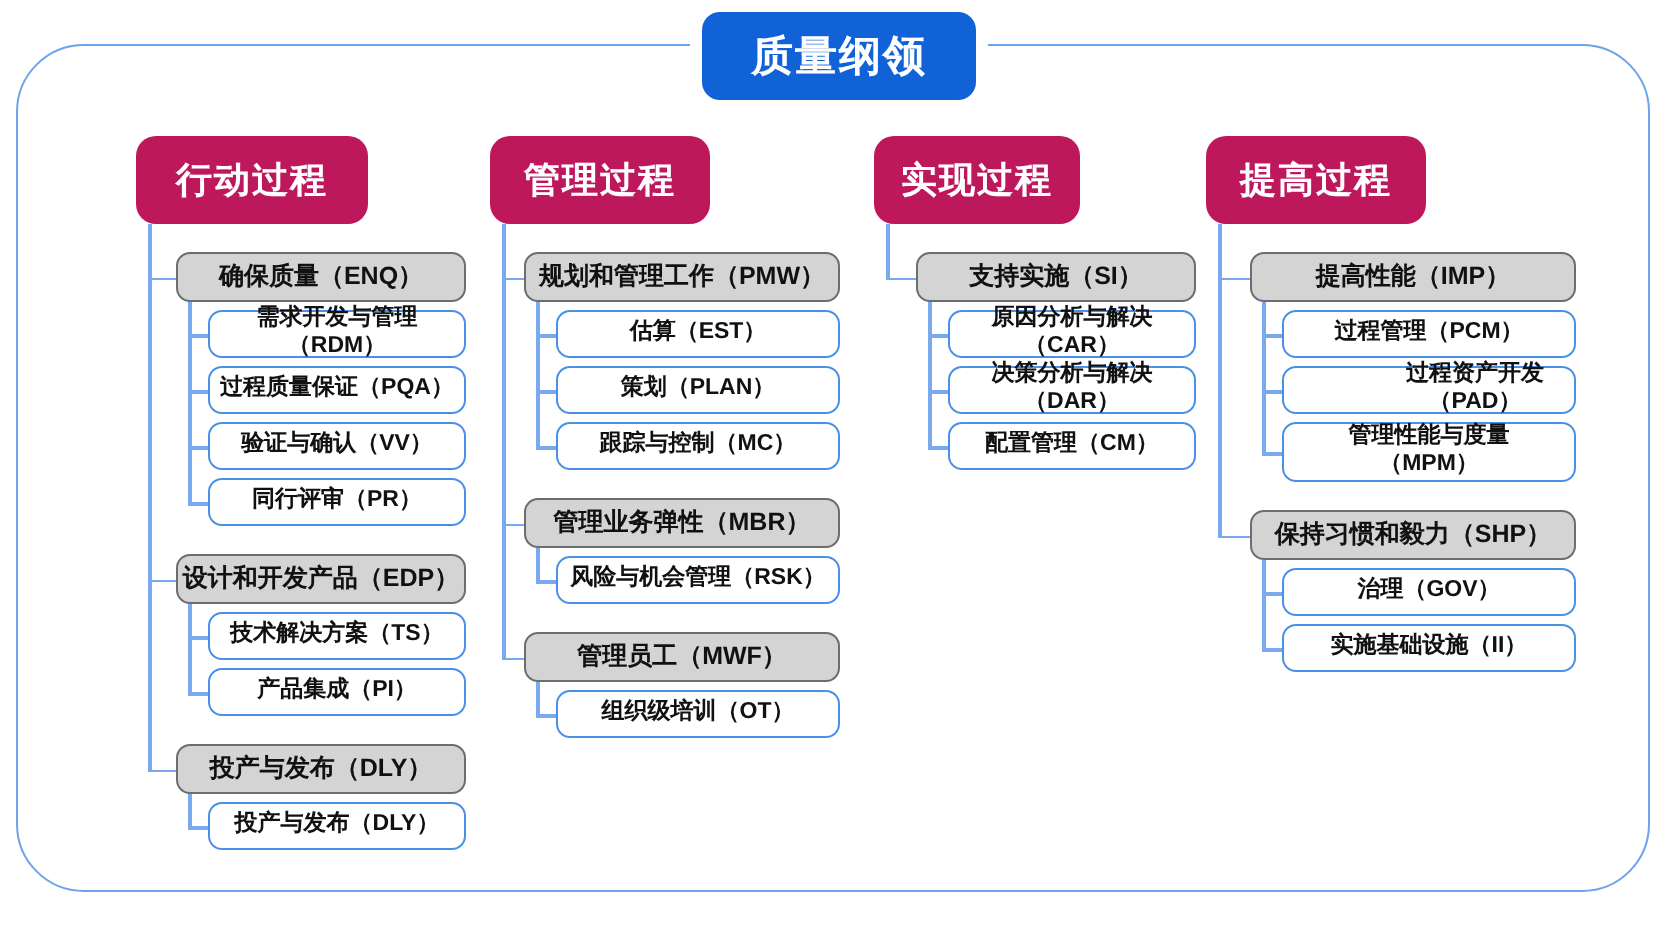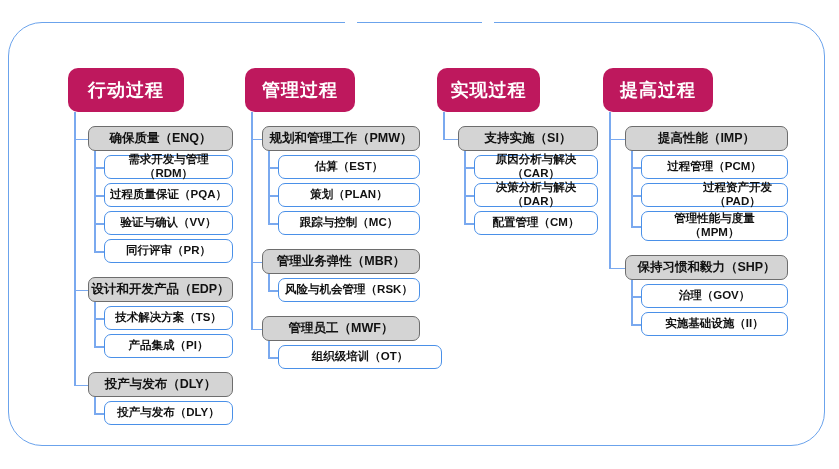--- a/index.html
+++ b/index.html
@@ -121,20 +121,23 @@
 </style>
 </head>
 <body>
 
 <div id="canvas">
 
   <div class="outer-frame"></div>
   <div class="title-mask" style="left:345px;width:12px;"></div>
   <div class="title-mask" style="left:482px;width:12px;"></div>
 
+  <div class="title-box">
+    <span>质量纲领</span>
+  </div>
 
   <div id="columns-layer">
       <div class="col-header" style="left: 68px; top: 68px; width: 116px;">行动过程</div>
       <div class="group-box" style="left: 88px; top: 126px; width: 145px; height: 25px;">确保质量（ENQ）</div>
       <div class="stub" style="left: 74px; top: 138.5px; width: 14px;"></div>
       <div class="leaf-box" style="left: 104px; top: 155px; width: 129px; height: 24px;">需求开发与管理（RDM）</div>
       <div class="stub" style="left: 94px; top: 167px; width: 10px;"></div>
       <div class="leaf-box" style="left: 104px; top: 183px; width: 129px; height: 24px;">过程质量保证（PQA）</div>
       <div class="stub" style="left: 94px; top: 195px; width: 10px;"></div>
       <div class="leaf-box" style="left: 104px; top: 211px; width: 129px; height: 24px;">验证与确认（VV）</div>
@@ -165,21 +168,21 @@
       <div class="leaf-box" style="left: 278px; top: 211px; width: 142px; height: 24px;">跟踪与控制（MC）</div>
       <div class="stub" style="left: 268px; top: 223px; width: 10px;"></div>
       <div class="spine" style="left: 268px; top: 151px; height: 72px;"></div>
       <div class="group-box" style="left: 262px; top: 249px; width: 158px; height: 25px;">管理业务弹性（MBR）</div>
       <div class="stub" style="left: 251px; top: 261.5px; width: 11px;"></div>
       <div class="leaf-box" style="left: 278px; top: 278px; width: 142px; height: 24px;">风险与机会管理（RSK）</div>
       <div class="stub" style="left: 268px; top: 290px; width: 10px;"></div>
       <div class="spine" style="left: 268px; top: 274px; height: 16px;"></div>
       <div class="group-box" style="left: 262px; top: 316px; width: 158px; height: 25px;">管理员工（MWF）</div>
       <div class="stub" style="left: 251px; top: 328.5px; width: 11px;"></div>
-      <div class="leaf-box" style="left: 278px; top: 345px; width: 164px; height: 24px;">组织级培训（OT）</div>
+      <div class="leaf-box" style="left: 278px; top: 345px; width: 142px; height: 24px;">组织级培训（OT）</div>
       <div class="stub" style="left: 268px; top: 357px; width: 10px;"></div>
       <div class="spine" style="left: 268px; top: 341px; height: 16px;"></div>
       <div class="spine" style="left: 251px; top: 112px; height: 216.5px;"></div>
       <div class="col-header" style="left: 437px; top: 68px; width: 103px;">实现过程</div>
       <div class="group-box" style="left: 458px; top: 126px; width: 140px; height: 25px;">支持实施（SI）</div>
       <div class="stub" style="left: 443px; top: 138.5px; width: 15px;"></div>
       <div class="leaf-box" style="left: 474px; top: 155px; width: 124px; height: 24px;">原因分析与解决（CAR）</div>
       <div class="stub" style="left: 464px; top: 167px; width: 10px;"></div>
       <div class="leaf-box" style="left: 474px; top: 183px; width: 124px; height: 24px;">决策分析与解决（DAR）</div>
       <div class="stub" style="left: 464px; top: 195px; width: 10px;"></div>

